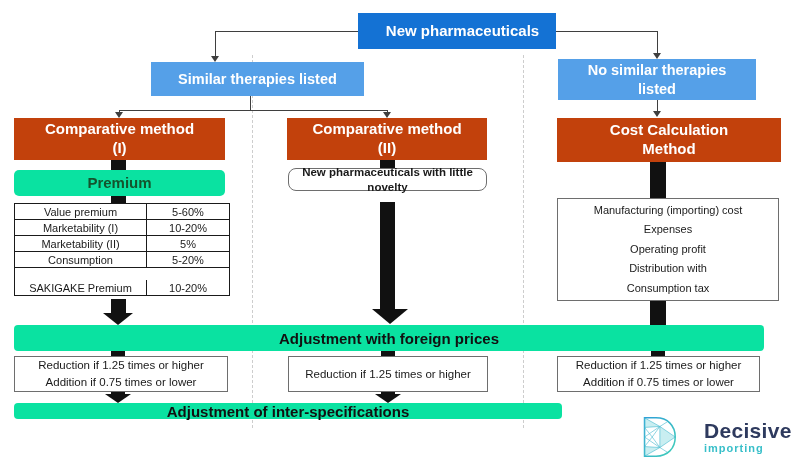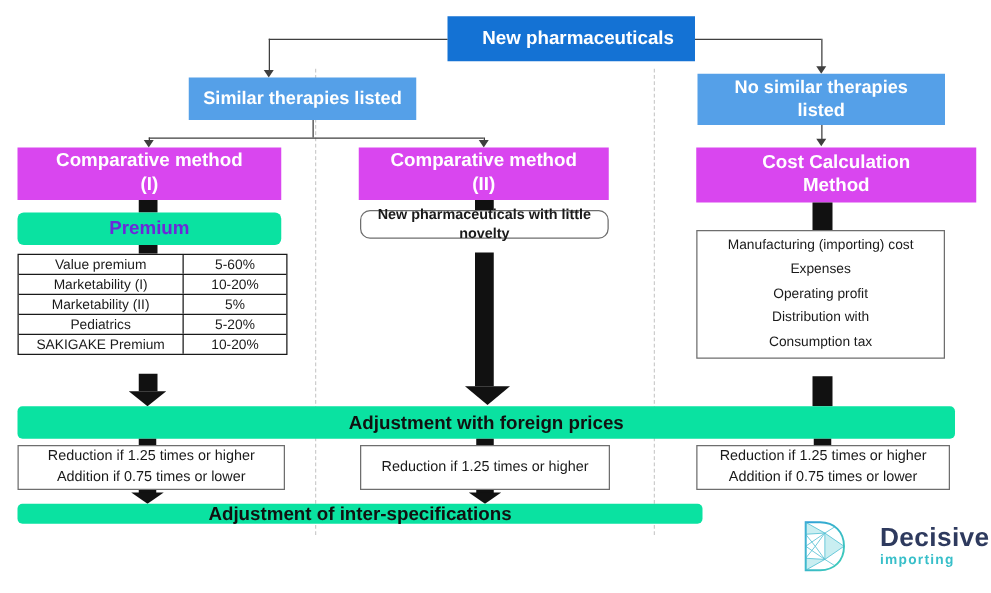--- a/index.html
+++ b/index.html
@@ -4,35 +4,35 @@
 <style>
   html,body{margin:0;padding:0;background:#fff;}
   #canvas{
     position:relative;width:793px;height:474px;background:#ffffff;overflow:hidden;
     font-family:"Liberation Sans", sans-serif;color:#1a1a1a;
   }
   .box{position:absolute;box-sizing:border-box;display:flex;flex-direction:column;
        align-items:center;justify-content:center;text-align:center;line-height:1.25;}
   .blue{background:#1472d4;color:#fff;font-weight:bold;font-size:15px;padding-left:11px;}
   .lightblue{background:#55a0e8;color:#fff;font-weight:bold;font-size:14.5px;}
-  .grayhdr{background:#d946ef;color:#fff;font-weight:bold;font-size:15px;align-items:center;}
-  .mint{background:#0ae2a1;color:#6d28d9;font-weight:bold;border-radius:5px;}
+  .grayhdr{background:#c2410c;color:#fff;font-weight:bold;font-size:15px;align-items:center;}
+  .mint{background:#0ae2a1;color:#14532d;font-weight:bold;border-radius:5px;}
   .outline{background:#fff;border:1.5px solid #6e6e6e;font-size:11.5px;}
   .rounded{border-radius:8px;}
   .hline,.vline{position:absolute;background:#3f3f3f;}
   .hline{height:1px;} .vline{width:1px;}
   .tri-sm{position:absolute;width:0;height:0;border-left:4px solid transparent;
           border-right:4px solid transparent;border-top:6px solid #3f3f3f;}
   .stub{position:absolute;background:#111;}
   .tri-lg{position:absolute;width:0;height:0;border-left:15px solid transparent;
           border-right:15px solid transparent;border-top:12px solid #111;}
   .dashsep{position:absolute;width:0;border-left:1px dashed #cdcdcd;top:55px;height:373px;}
   .ptable{position:absolute;left:14px;top:203px;width:214px;border:1px solid #1a1a1a;background:#fff;}
   .ptable .trow{display:flex;height:15px;border-bottom:1px solid #1a1a1a;font-size:11px;}
-  .ptable .trow:last-child{border-bottom:none;}
+  .ptable .trow:last-child{border-bottom:none;margin-top:12px;}
   .ptable .clabel{width:131px;border-right:1px solid #1a1a1a;display:flex;align-items:center;justify-content:center;}
   .ptable .cvalue{flex:1;display:flex;align-items:center;justify-content:center;}
   .costlist{font-size:11px;line-height:19.5px;}
   .band{position:absolute;background:#0ae2a1;border-radius:4px;display:flex;align-items:center;
         justify-content:center;font-weight:bold;font-size:15px;color:#111;}
   .logo{position:absolute;left:634px;top:414px;display:flex;align-items:center;}
   .logo-name{font-size:21px;font-weight:600;color:#2e3a5e;letter-spacing:0.3px;line-height:1;}
   .logo-sub{font-size:11px;font-weight:bold;color:#38bfc9;letter-spacing:1px;line-height:1;margin-top:2px;}
 </style>
 </head>
@@ -48,21 +48,21 @@
   </div>
 
   <div class="hline" style="left:215px;top:31px;width:143px;"></div>
   <div class="vline" style="left:215px;top:31px;height:25px;"></div>
   <div class="tri-sm" style="left:211px;top:56px;"></div>
 
   <div class="hline" style="left:556px;top:31px;width:101px;"></div>
   <div class="vline" style="left:657px;top:31px;height:23px;"></div>
   <div class="tri-sm" style="left:653px;top:53px;"></div>
 
-  <div class="box lightblue" style="left:151px;top:62px;width:182px;height:34px;">
+  <div class="box lightblue" style="left:151px;top:62px;width:213px;height:34px;">
     <span>Similar therapies listed</span>
   </div>
   <div class="box lightblue" style="left:558px;top:59px;width:198px;height:41px;padding:0 14px;">
     <span>No similar therapies listed</span>
   </div>
 
   <div class="vline" style="left:250px;top:96px;height:14px;"></div>
   <div class="hline" style="left:119px;top:110px;width:268px;"></div>
   <div class="vline" style="left:119px;top:110px;height:3px;"></div>
   <div class="tri-sm" style="left:115px;top:112px;"></div>
@@ -101,39 +101,39 @@
     </div>
     <div class="trow">
       <div class="clabel">Marketability (I)</div>
       <div class="cvalue">10-20%</div>
     </div>
     <div class="trow">
       <div class="clabel">Marketability (II)</div>
       <div class="cvalue">5%</div>
     </div>
     <div class="trow">
-      <div class="clabel">Pediatrics</div>
+      <div class="clabel">Consumption</div>
       <div class="cvalue">5-20%</div>
     </div>
     <div class="trow">
       <div class="clabel">SAKIGAKE Premium</div>
       <div class="cvalue">10-20%</div>
     </div>
   </div>
 
   <div class="stub" style="left:111px;top:299px;width:15px;height:14px;"></div>
   <div class="tri-lg" style="left:103px;top:313px;"></div>
 
   <div class="box outline rounded" style="left:288px;top:168px;width:199px;height:23px;font-weight:bold;padding:0 10px;">
     <span>New pharmaceuticals with little novelty</span>
   </div>
   <div class="stub" style="left:380px;top:202px;width:15px;height:107px;"></div>
   <div class="tri-lg" style="left:372px;top:309px;border-left-width:18px;border-right-width:18px;border-top-width:15px;"></div>
 
-  <div class="box outline costlist" style="left:557px;top:184px;width:199px;height:103px;">
+  <div class="box outline costlist" style="left:557px;top:198px;width:222px;height:103px;">
     <div>Manufacturing (importing) cost</div>
     <div>Expenses</div>
     <div>Operating profit</div>
     <div>Distribution with</div>
     <div>Consumption tax</div>
   </div>
   <div class="stub" style="left:650px;top:301px;width:16px;height:24px;"></div>
 
   <div class="band" style="left:14px;top:325px;width:750px;height:26px;">
     <span>Adjustment with foreign prices</span>

